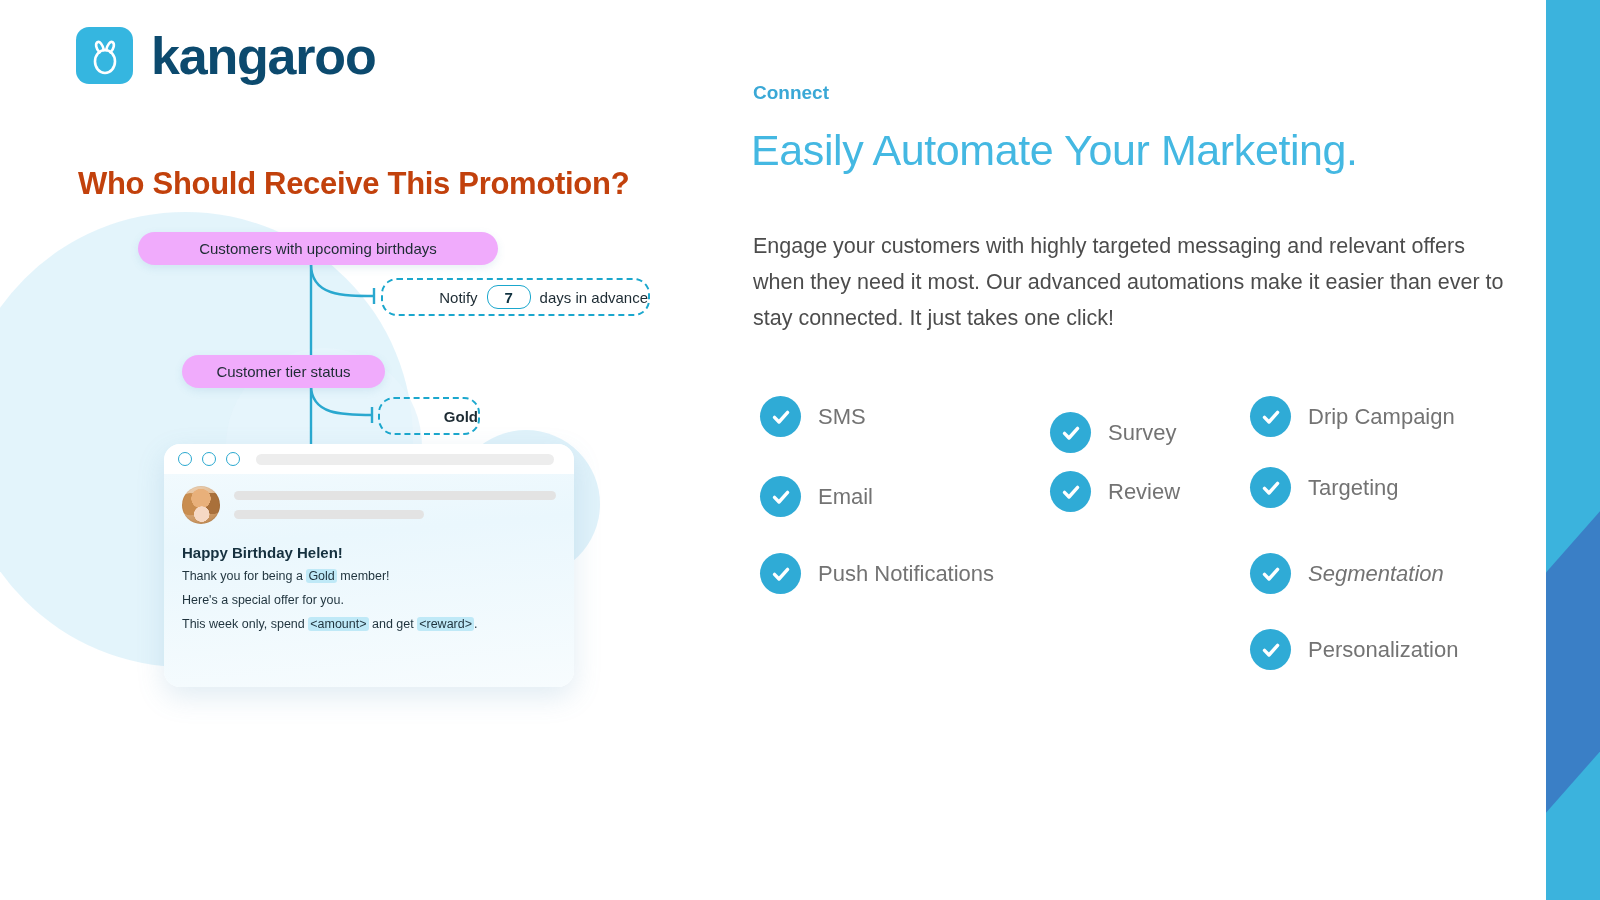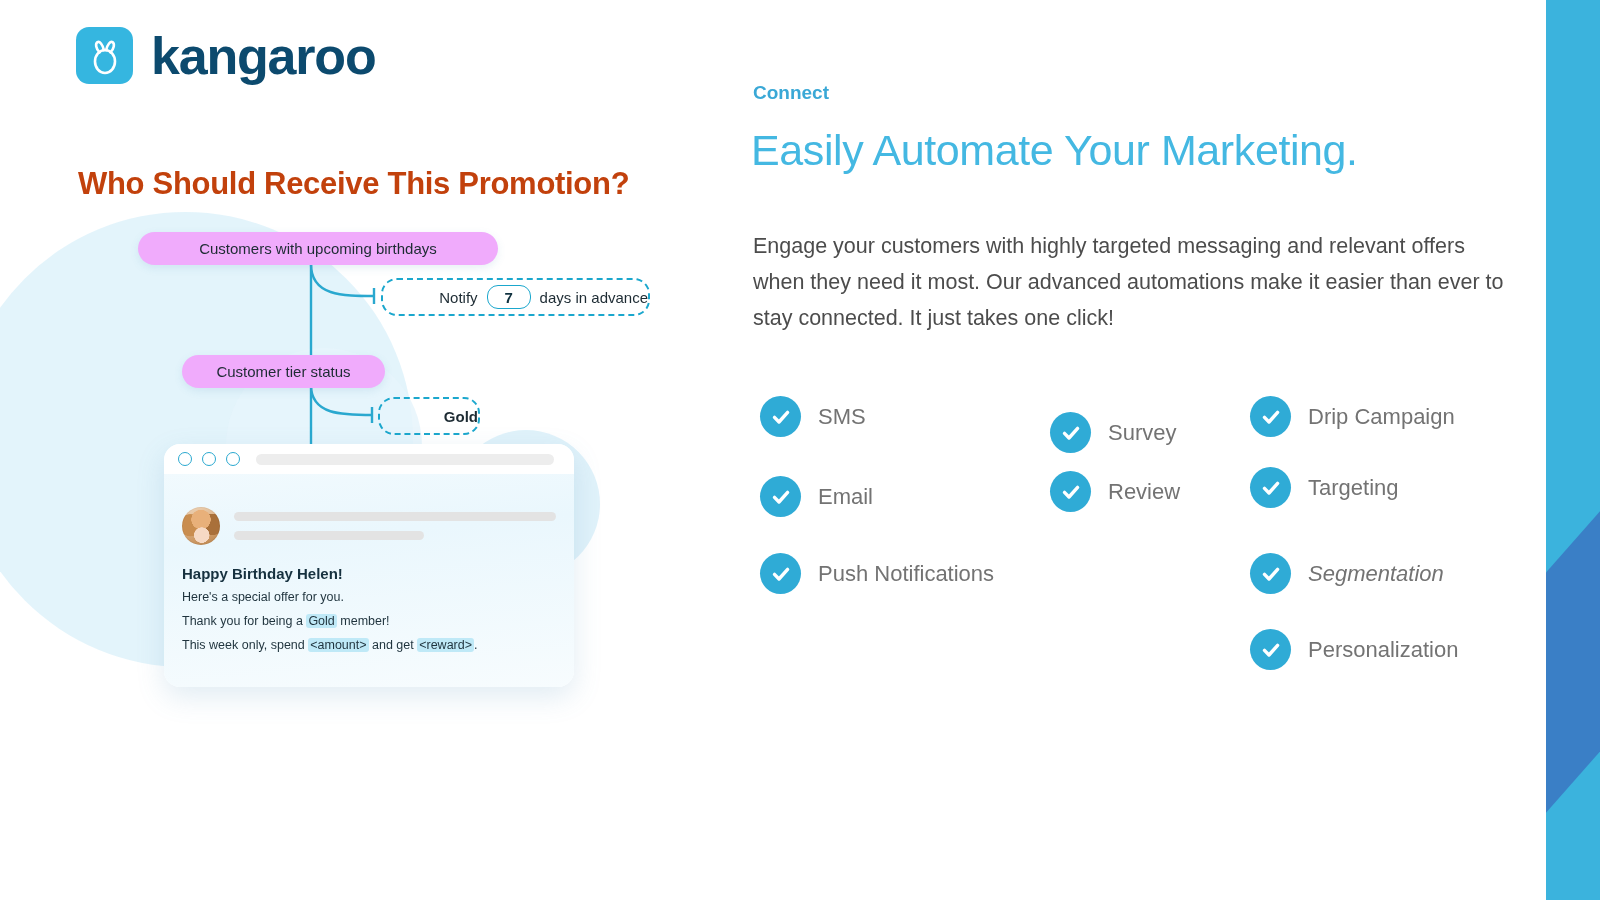--- a/index.html
+++ b/index.html
@@ -222,21 +222,21 @@
   }
   #card-urlbar {
     flex: 1;
     height: 11px;
     border-radius: 6px;
     background: #ededed;
     margin-left: 6px;
     margin-right: 6px;
   }
   #card-body {
-    padding: 33px 18px 0 18px;
+    padding: 12px 18px 0 18px;
   }
   #card-head-row {
     display: flex;
     align-items: center;
     gap: 14px;
   }
   #avatar {
     width: 38px;
     height: 38px;
     border-radius: 50%;
@@ -401,25 +401,25 @@
     <div id="card-head-row">
       <div id="avatar"></div>
       <div class="skel-lines">
         <div class="skel w1"></div>
         <div class="skel w2"></div>
       </div>
     </div>
 
     <div id="card-greeting">Happy Birthday Helen!</div>
 
-    <div class="card-line">Here's a special offer for you.</div>
-
     <div class="card-line">
       <span>Thank you for being a </span><span class="hl">Gold</span><span> member!</span>
     </div>
+
+    <div class="card-line">Here's a special offer for you.</div>
 
     <div class="card-line">
       <span>This week only, spend </span><span class="hl">&lt;amount&gt;</span><span> and get </span><span class="hl">&lt;reward&gt;</span><span>.</span>
     </div>
   </div>
 </div>
 
 <div id="eyebrow">Connect</div>
 <div id="main-title">Easily Automate Your Marketing.</div>
 <div id="lede">Engage your customers with highly targeted messaging and relevant offers when they need it most. Our advanced automations make it easier than ever to stay connected. It just takes one click!</div>

